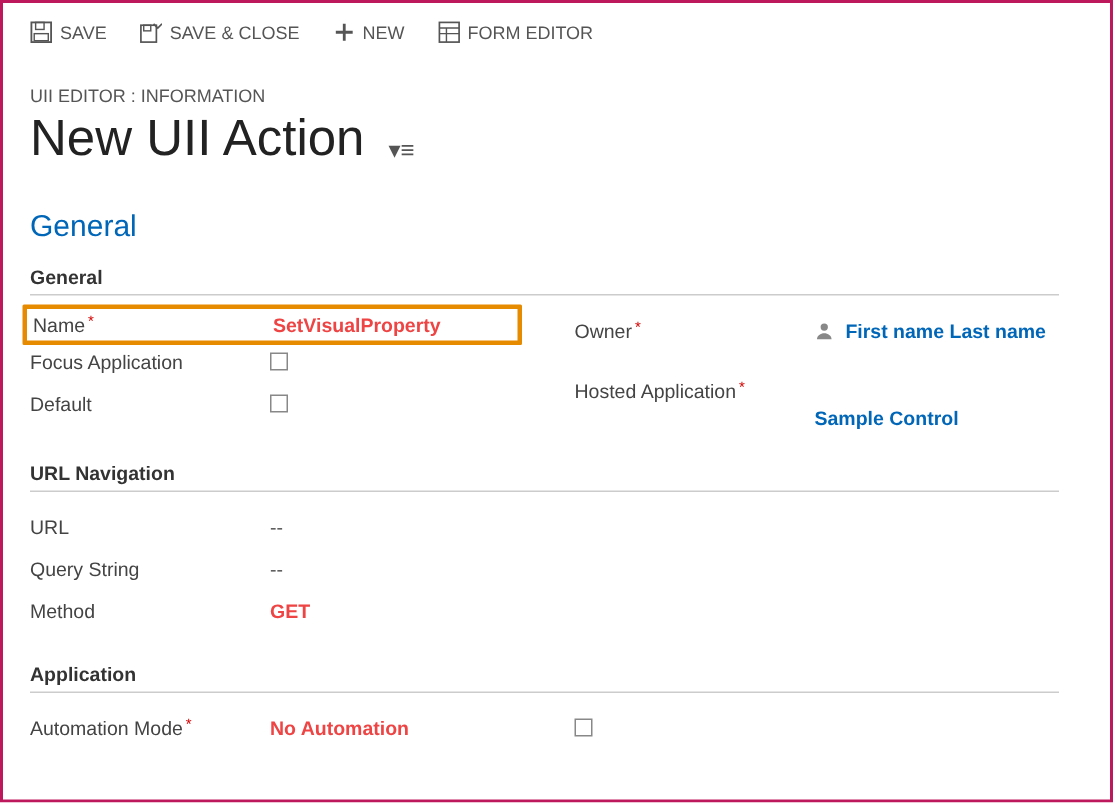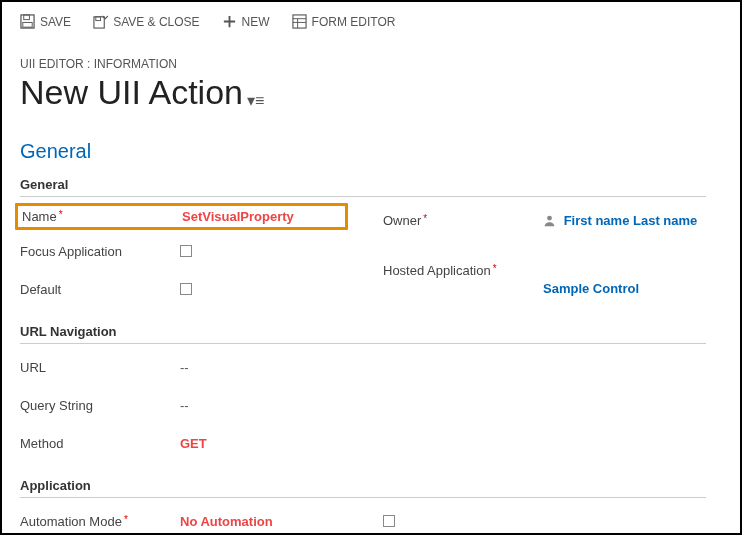--- a/index.html
+++ b/index.html
@@ -6,21 +6,21 @@
   body {
     margin: 0;
     font-family: "Segoe UI", Arial, sans-serif;
     font-size: 13px;
     color: #333;
     background: #fff;
   }
   .window {
     width: 742px;
     height: 535px;
-    border: 2px solid #000000;
+    border: 2px solid #be185d;
     padding: 0 34px 18px 18px;
     overflow: hidden;
   }
   .toolbar {
     display: flex;
     gap: 22px;
     padding: 12px 0 10px 0;
     font-size: 12px;
     color: #555;
   }
@@ -32,21 +32,21 @@
   }
   .toolbar-item svg { width: 15px; height: 15px; }
   .breadcrumb {
     font-size: 12px;
     color: #555;
     margin-top: 18px;
   }
   .page-title-row {
     display: flex;
     align-items: baseline;
-    gap: 4px;
+    gap: 16px;
   }
   .page-title {
     font-size: 34px;
     font-weight: 300;
     color: #222;
     margin: 2px 0 0 0;
   }
   .title-menu {
     font-size: 16px;
     color: #555;
@@ -108,21 +108,21 @@
     padding: 3px 4px;
     margin: -4px -5px;
     border-radius: 1px;
   }
   .owner-icon {
     width: 13px; height: 13px;
     display: inline-block;
     margin-right: 4px;
     vertical-align: -2px;
   }
-  .col { display: flex; flex-direction: column; gap: 12px; }
+  .col { display: flex; flex-direction: column; gap: 2px; }
 </style>
 </head>
 <body>
 
 <div class="window">
 
   <div class="toolbar">
     <div class="toolbar-item">
       <svg viewBox="0 0 16 16">
           <rect x="1" y="1" width="14" height="14" fill="none" stroke="#555" stroke-width="1.3"></rect>

